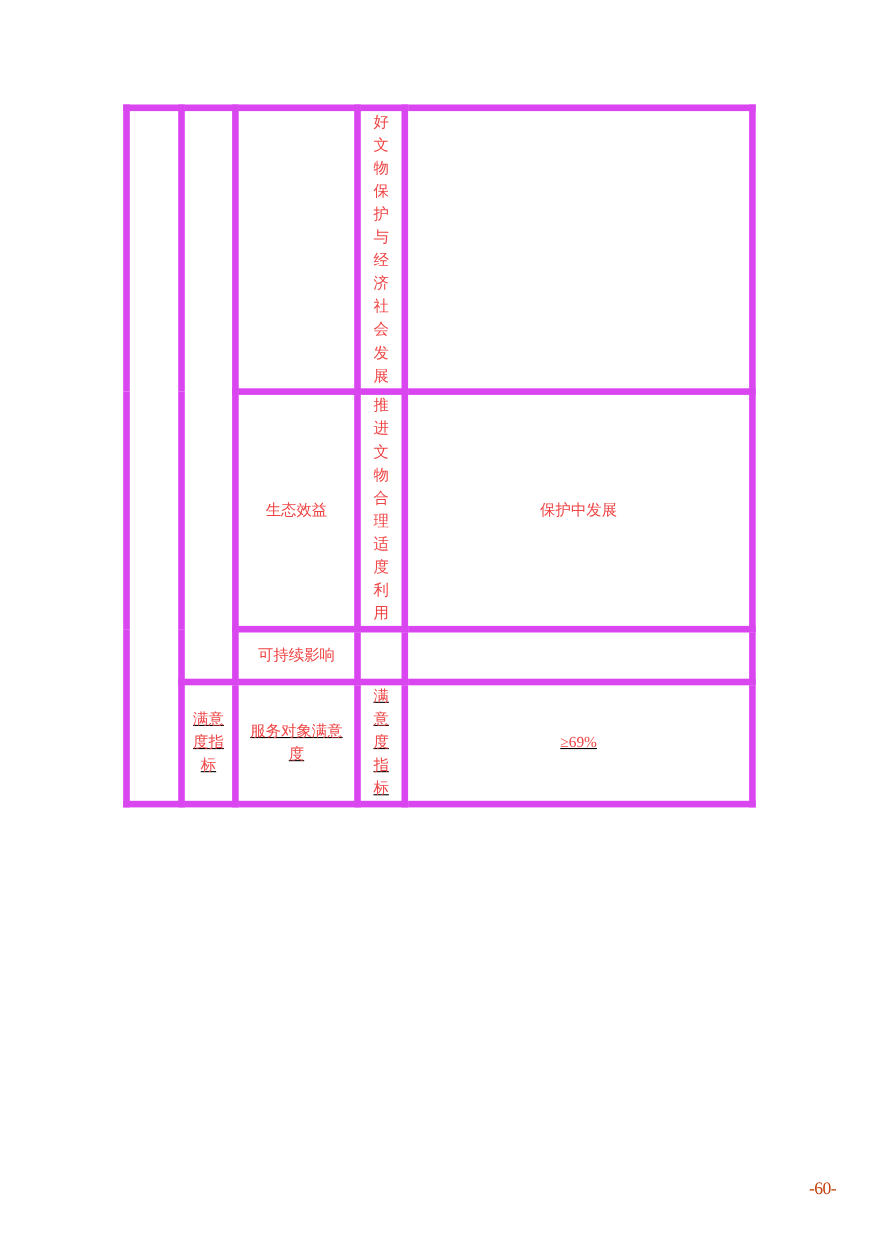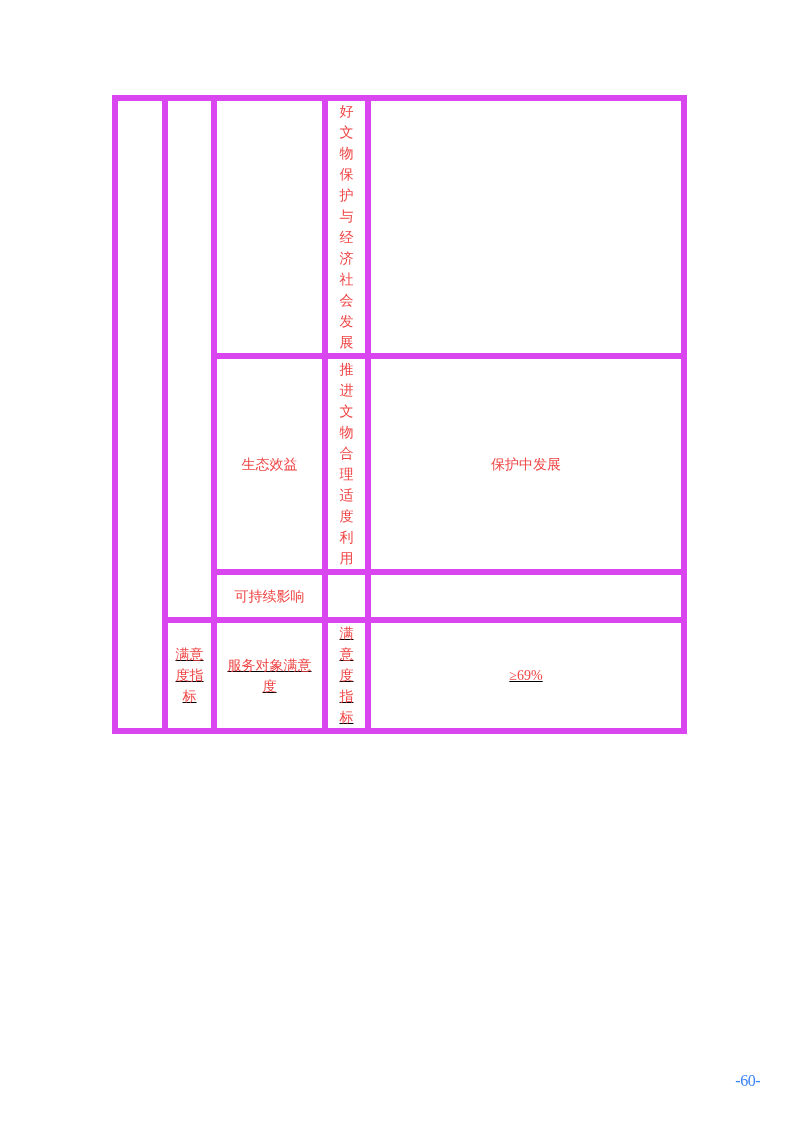--- a/index.html
+++ b/index.html
@@ -39,21 +39,21 @@
   tr.r0 { height: 127px; }
   tr.r1 { height: 105px; }
   tr.r2 { height: 48px; }
   tr.r3 { height: 66px; text-decoration: underline; }
   .page-number {
     position: absolute;
     top: 1072px;
     right: 33px;
     font-size: 16px;
     letter-spacing: -0.5px;
-    color: #3b82f6;
+    color: #c2410c;
   }
 </style>
 </head>
 <body>
 
 <div class="page">
 
   <table class="doc-table">
     <colgroup>
       <col style="width:50px">

